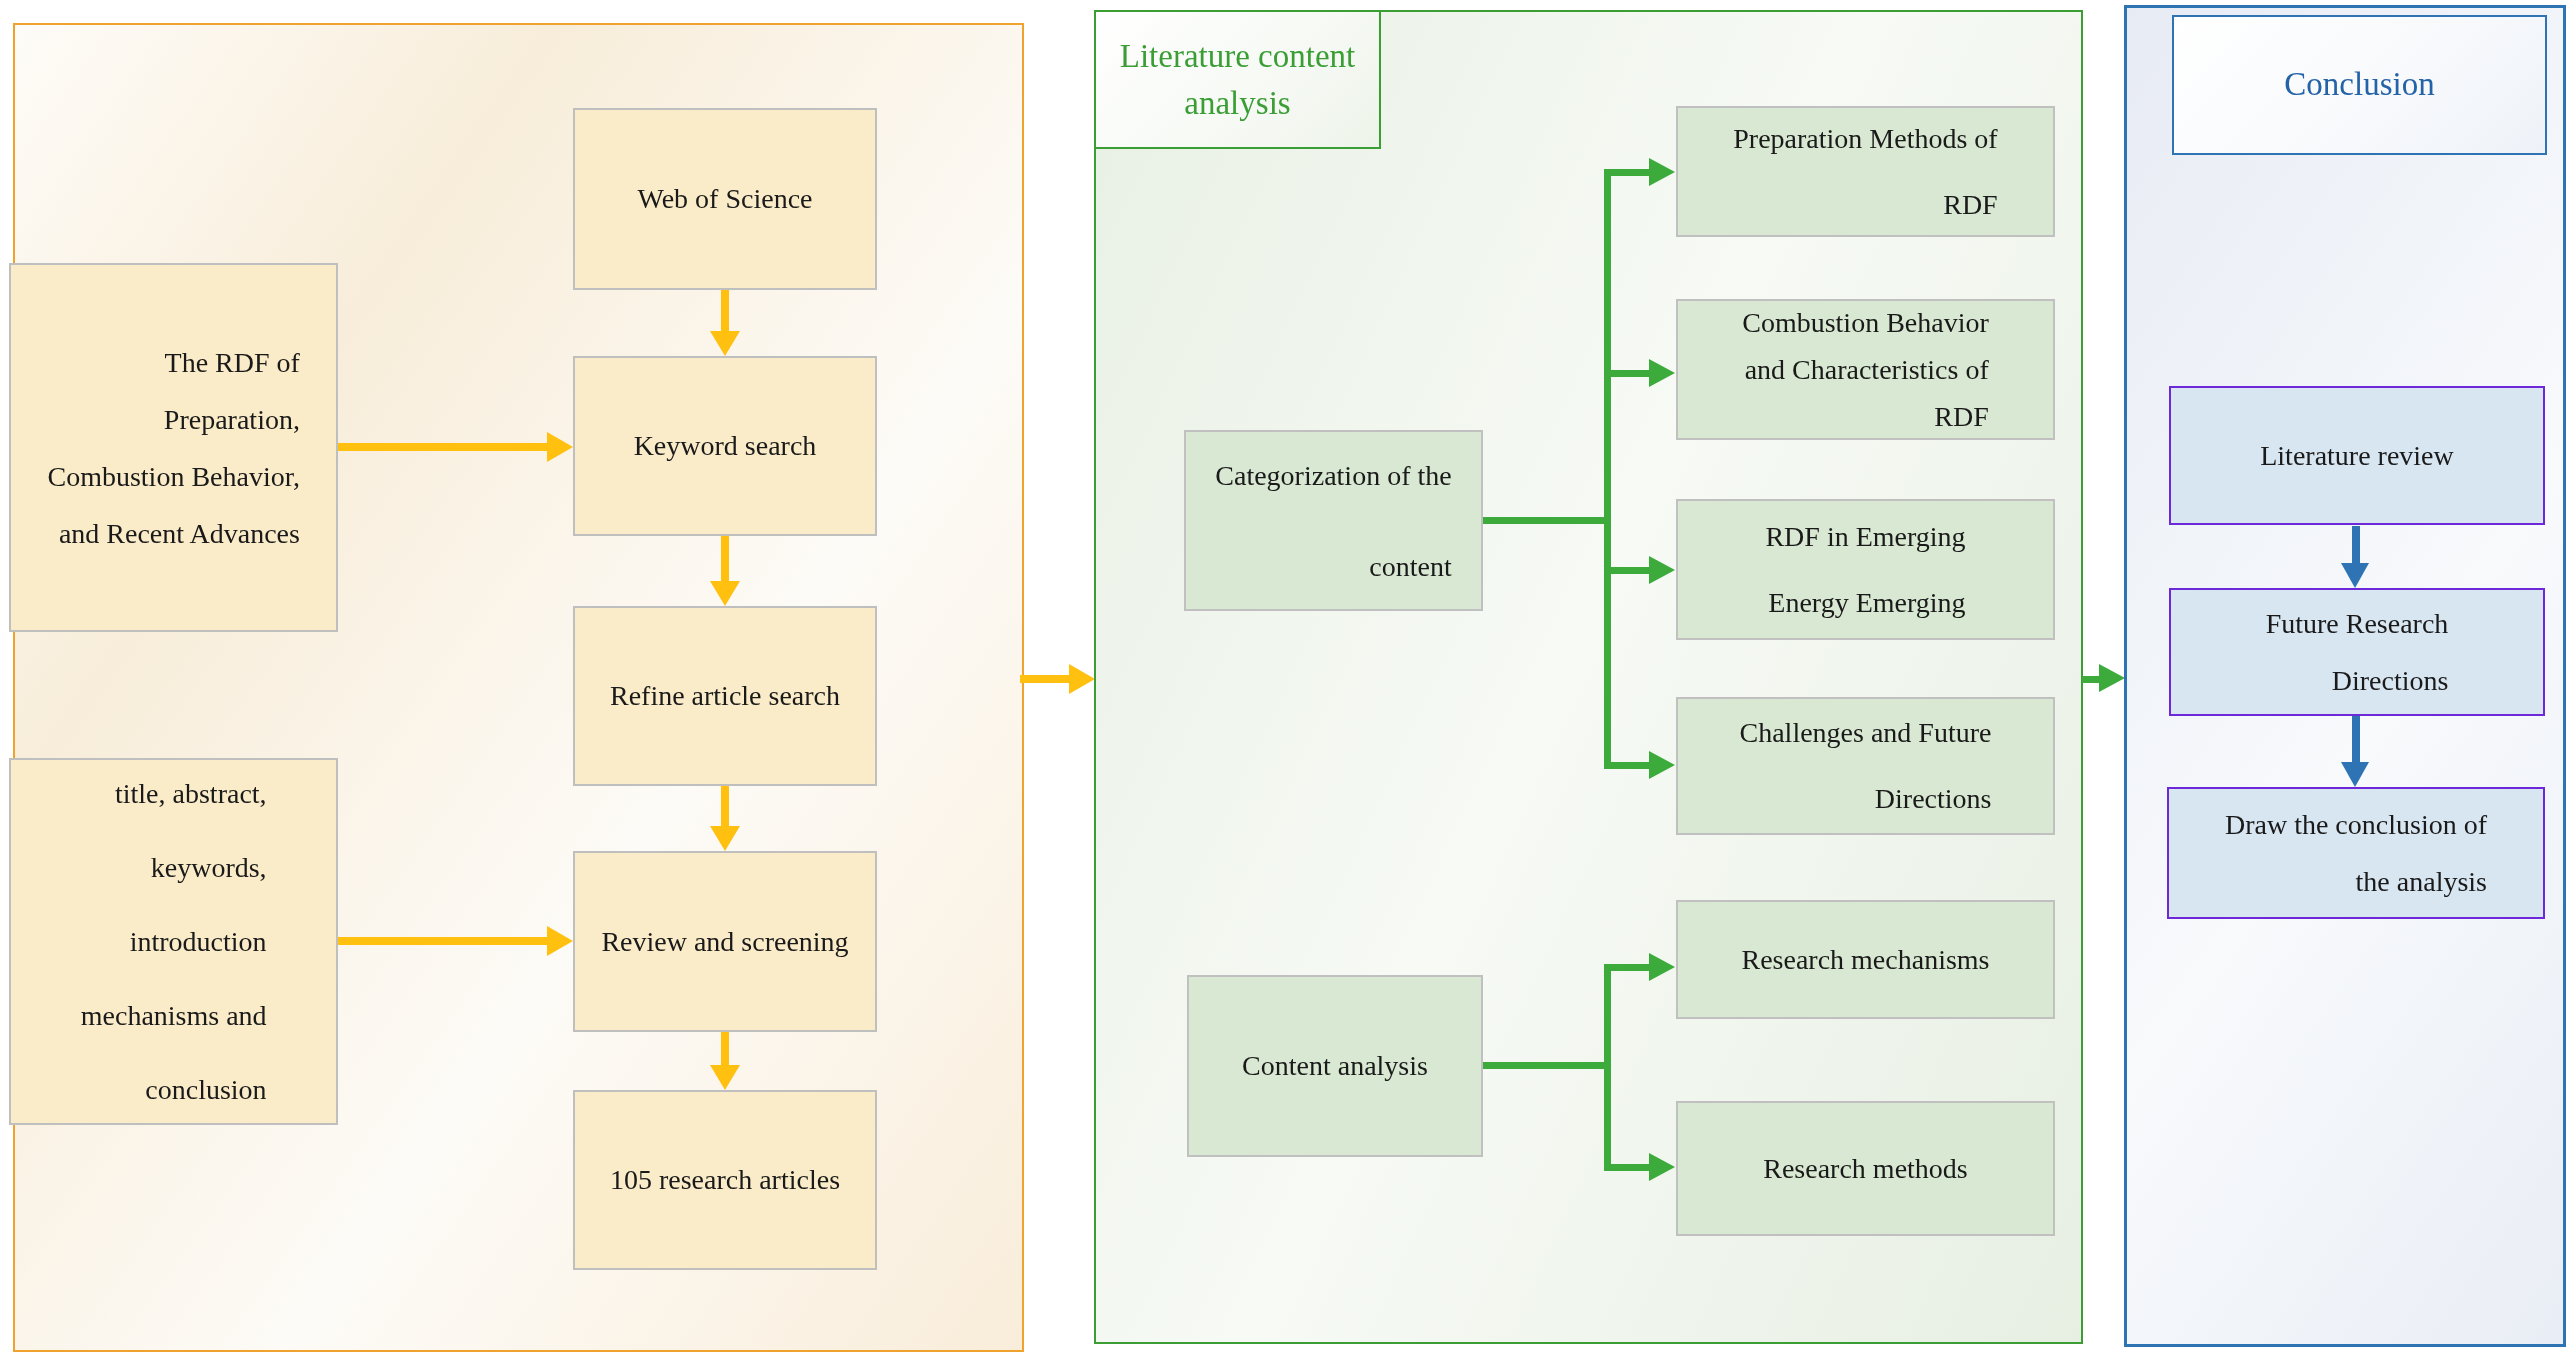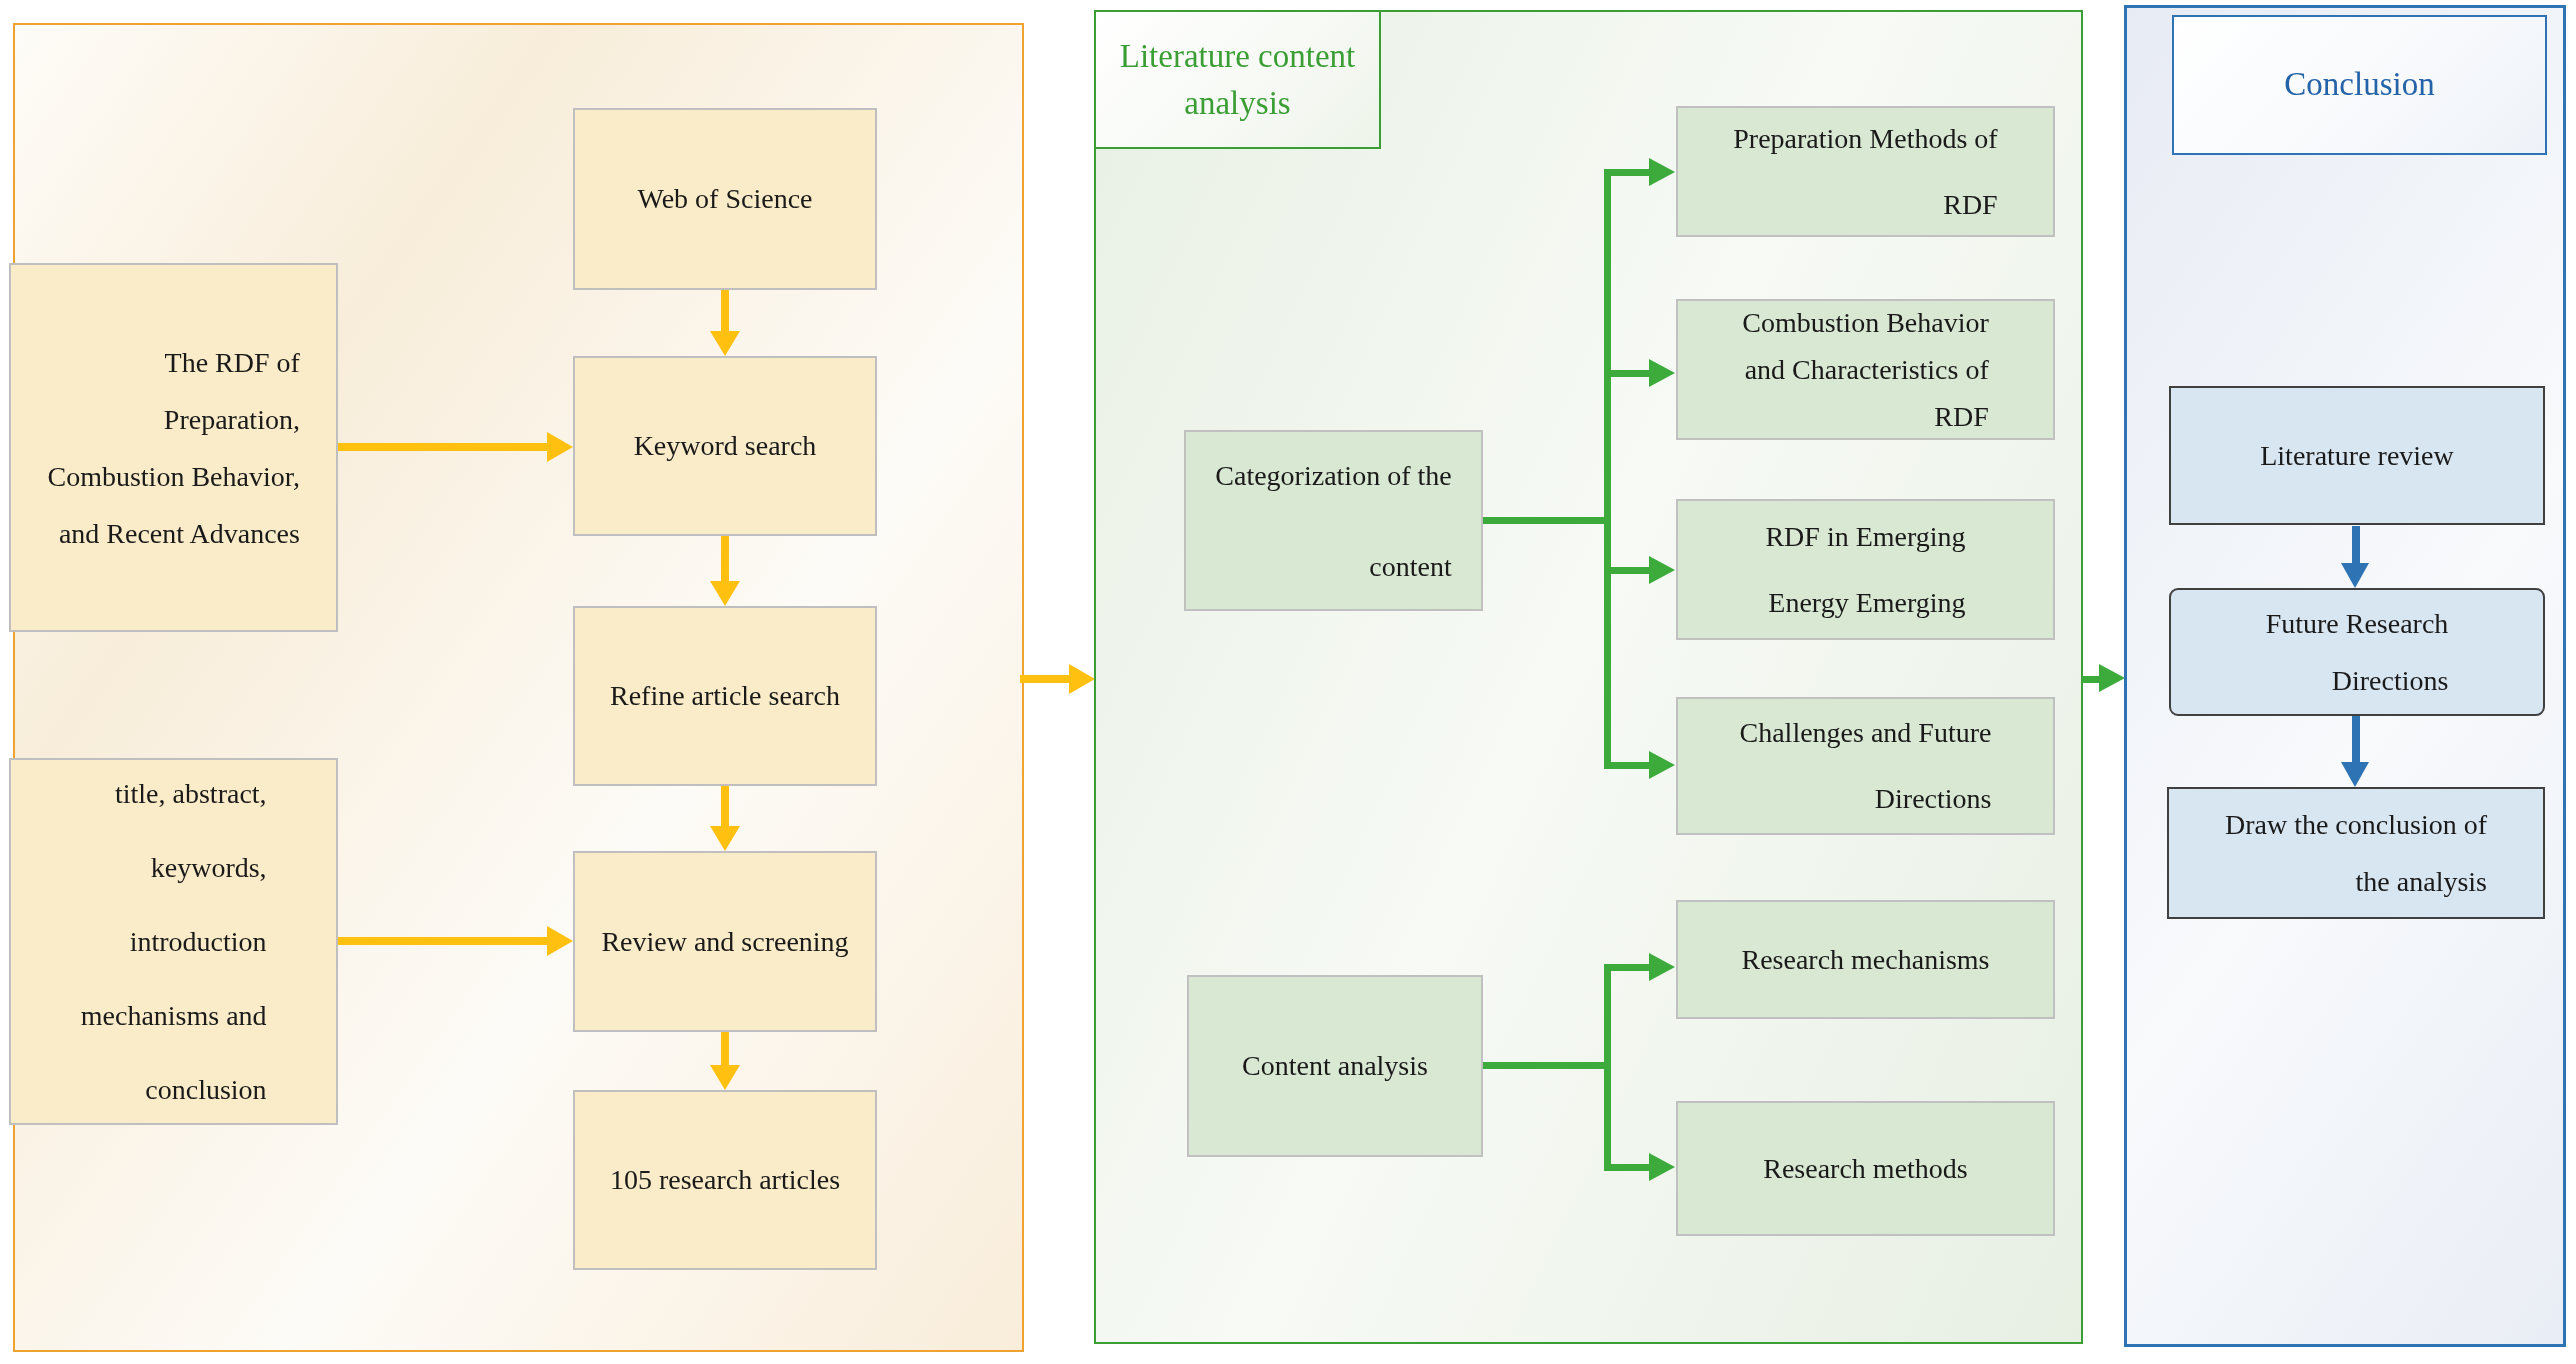--- a/index.html
+++ b/index.html
@@ -40,42 +40,42 @@
   .titlebox.con{
     left:2172px;top:14.5px;width:375px;height:140px;
     border:2.6px solid #2E74B5;color:#2563A8;
     background:linear-gradient(135deg,#ffffff 0%,#f7f9fc 60%,#eef2f8 100%);
   }
   
   .box{position:absolute;box-sizing:border-box;display:flex;align-items:center;justify-content:center;
     text-align:right;font-size:28px;white-space:pre-line;padding:0;}
   .box.beige{background:#FBECC9;border:2px solid #BFBFBF;}
   .box.green{background:#D9E8D2;border:2px solid #C0C0C0;}
-  .box.blue{background:#D8E6F2;border:2px solid #404040;}
+  .box.blue{background:#D8E6F2;border:2px solid #6d28d9;}
   
   .box.rdfscope{left:9.2px;top:263px;width:329px;height:369px;line-height:57px;}
   .box.criteria{left:9.2px;top:758px;width:329px;height:367px;line-height:74px;}
   
   .box.w1{left:573px;top:108px;width:304px;height:182px;}
   .box.w2{left:573px;top:356px;width:304px;height:180px;}
   .box.w3{left:573px;top:606px;width:304px;height:180px;}
   .box.w4{left:573px;top:851px;width:304px;height:181px;}
   .box.w5{left:573px;top:1090px;width:304px;height:180px;}
   
   .box.c1{left:1184px;top:430px;width:299px;height:181px;line-height:91px;}
   .box.c2{left:1187px;top:975px;width:296px;height:182px;}
   .box.r1{left:1676px;top:106px;width:379px;height:131px;line-height:66px;}
   .box.r2{left:1676px;top:299px;width:379px;height:141px;line-height:47px;}
   .box.r3{left:1676px;top:499px;width:379px;height:141px;line-height:66px;}
   .box.r4{left:1676px;top:697px;width:379px;height:138px;line-height:66px;}
   .box.r5{left:1676px;top:900px;width:379px;height:119px;}
   .box.r6{left:1676px;top:1101px;width:379px;height:135px;}
   
   .box.b1{left:2169px;top:386px;width:376px;height:139px;}
-  .box.b2{left:2169px;top:588px;width:376px;height:128px;line-height:57px;border-radius:9px;}
+  .box.b2{left:2169px;top:588px;width:376px;height:128px;line-height:57px;}
   .box.b3{left:2167px;top:787px;width:378px;height:132px;line-height:57px;}
   
   .seg{position:absolute;}
   .seg.orange{background:#FFC010;}
   .seg.greenl{background:#3CAB3C;}
   .seg.bluel{background:#2E74B5;}
   .head{position:absolute;width:0;height:0;}
   .head.down.orange-h{border-left:15px solid transparent;border-right:15px solid transparent;border-top:25px solid #FFC010;background:none;}
   .head.right.orange-h{border-top:15px solid transparent;border-bottom:15px solid transparent;border-left:26px solid #FFC010;background:none;}
   .head.right.green-h{border-top:14.5px solid transparent;border-bottom:14.5px solid transparent;border-left:26px solid #3CAB3C;background:none;}

